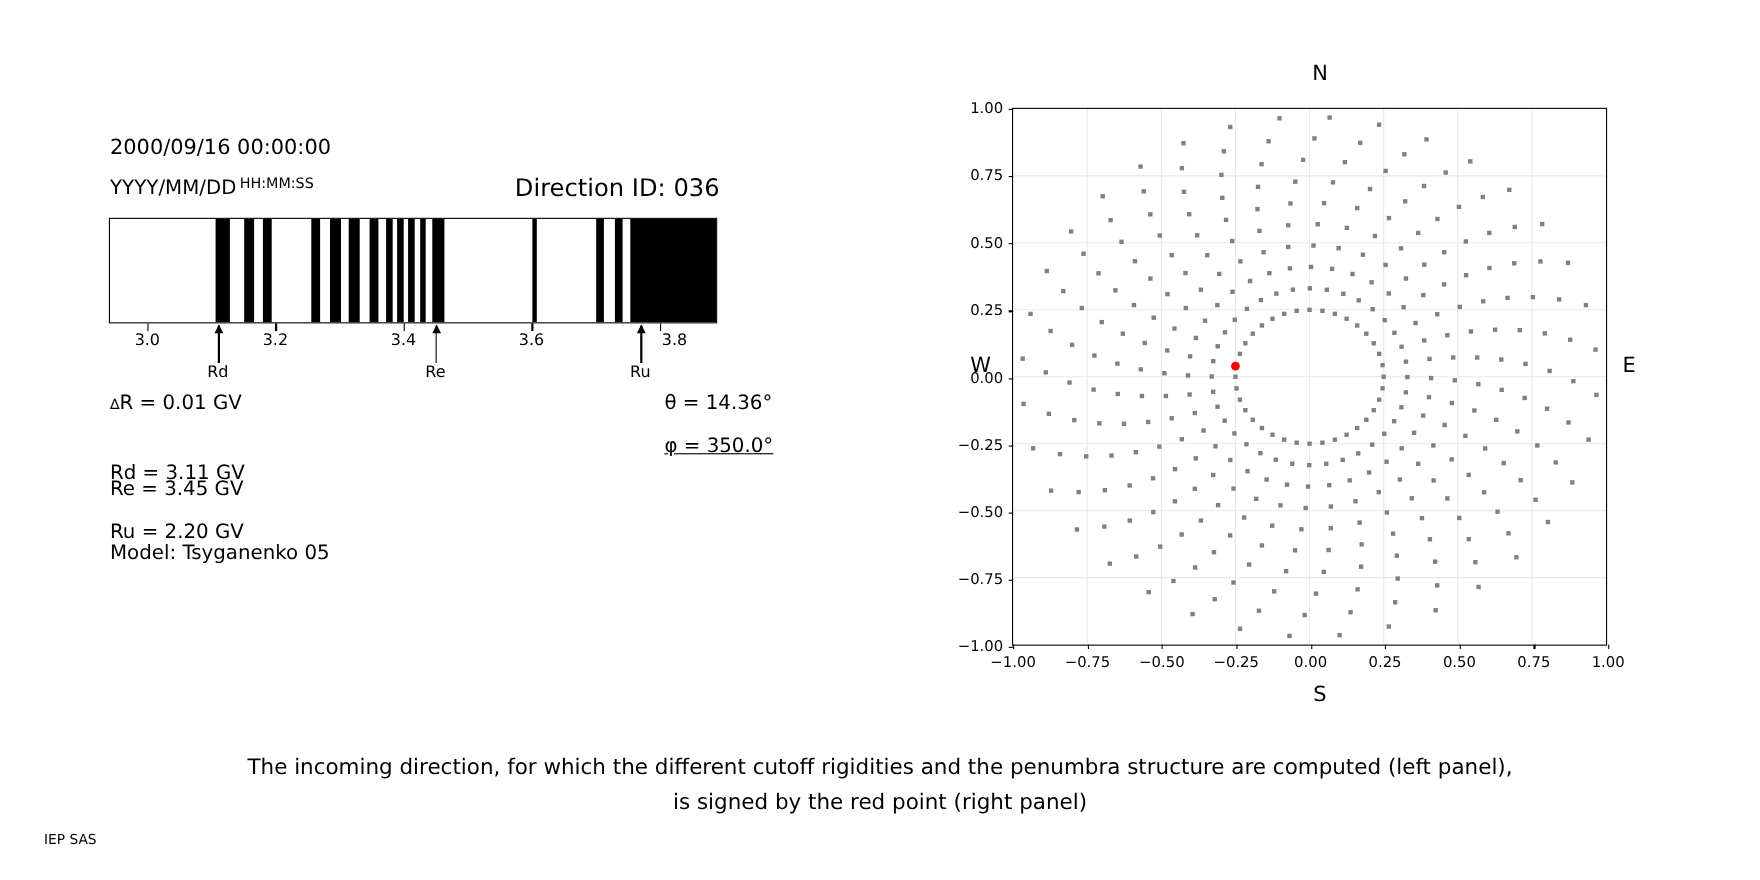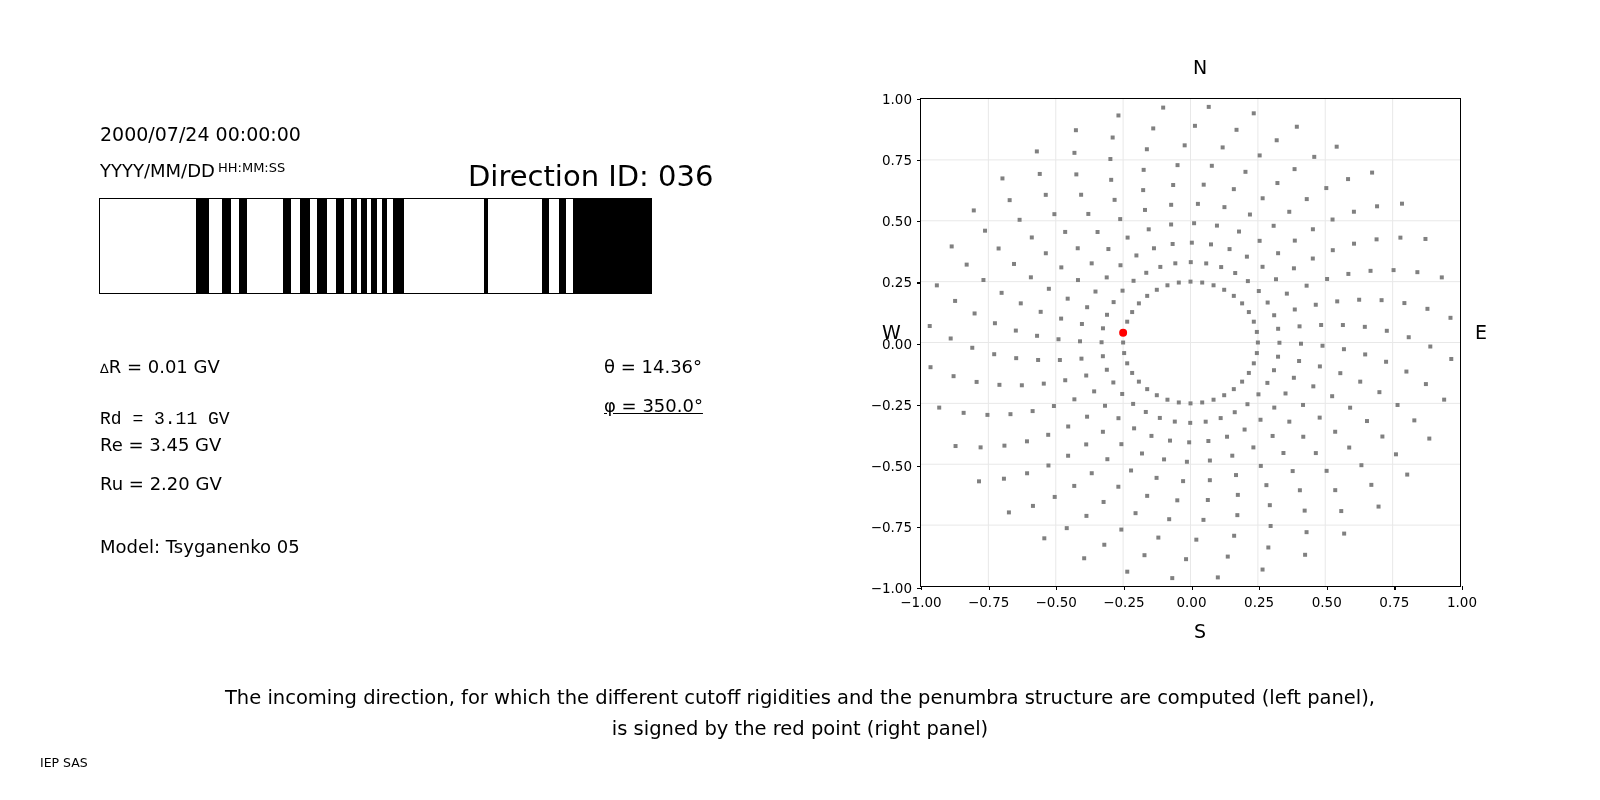--- a/index.html
+++ b/index.html
@@ -21,21 +21,21 @@
     position: absolute;
     left: 0; top: 0;
     width: 760px; height: 660px;
   }
   .txt { position: absolute; white-space: pre; color: #000; }
 
   #geo-position   { left: 100px; top: 84px;  font-size: 19px; }
   #datetime       { left: 100px; top: 123px; font-size: 19px; }
   #fmt-date       { left: 100px; top: 160px; font-size: 18px; }
   #fmt-time       { left: 218px; top: 160px; font-size: 13px; }
-  #direction-id   { left: 468px; top: 159px; font-size: 29px; }
+  #direction-id   { left: 468px; top: 159px; font-size: 22px; }
 
   
   #penumbra-wrap {
     position: absolute;
     left: 99px; top: 198px;
     width: 553px; height: 96px;
     border: 1.4px solid #000;
     box-sizing: border-box;
     background: #ffffff;
     overflow: hidden;
@@ -180,21 +180,21 @@
     font-size: 12.5px;
     margin-left: 40px;
   }
 </style>
 </head>
 <body>
 
 <div id="left-panel">
 
 
-  <div class="txt" id="datetime">2000/07/24 00:00:00</div>
+  <div class="txt" id="datetime">2000/09/16 00:00:00</div>
 
   <div class="txt" id="fmt-date">YYYY/MM/DD</div>
 
   <div class="txt" id="fmt-time">HH:MM:SS</div>
 
   <div class="txt" id="direction-id">Direction ID: 036</div>
 
   <div id="penumbra-wrap">
     <div id="penumbra-canvas">
         <div class="band" style="left: 96.0474px; width: 13.3884px; background: rgb(0, 0, 0);"></div>
@@ -209,27 +209,45 @@
         <div class="band" style="left: 271.261px; width: 5.82105px; background: rgb(0, 0, 0);"></div>
         <div class="band" style="left: 281.739px; width: 5.23895px; background: rgb(0, 0, 0);"></div>
         <div class="band" style="left: 292.799px; width: 11.06px; background: rgb(0, 0, 0);"></div>
         <div class="band" style="left: 384.189px; width: 4.07474px; background: rgb(0, 0, 0);"></div>
         <div class="band" style="left: 442.4px; width: 6.98526px; background: rgb(0, 0, 0);"></div>
         <div class="band" style="left: 458.699px; width: 6.98526px; background: rgb(0, 0, 0);"></div>
         <div class="band" style="left: 472.669px; width: 80.3305px; background: rgb(0, 0, 0);"></div>
       </div>
   </div>
 
+  <div id="penumbra-axis">
+      <div class="tickmark" style="left: 34.9263px;"></div>
+      <div class="ticklabel" style="left: 34.9263px;">3.0</div>
+      <div class="tickmark" style="left: 151.347px;"></div>
+      <div class="ticklabel" style="left: 151.347px;">3.2</div>
+      <div class="tickmark" style="left: 267.768px;"></div>
+      <div class="ticklabel" style="left: 267.768px;">3.4</div>
+      <div class="tickmark" style="left: 384.189px;"></div>
+      <div class="ticklabel" style="left: 384.189px;">3.6</div>
+      <div class="tickmark" style="left: 500.611px;"></div>
+      <div class="ticklabel right-side" style="left: 500.611px;">3.8</div>
+      <div class="marker-arrow" style="left: 98.9579px;"></div>
+      <div class="marker-label" style="left: 98.9579px;">Rd</div>
+      <div class="marker-arrow" style="left: 296.874px;"></div>
+      <div class="marker-label" style="left: 296.874px;">Re</div>
+      <div class="marker-arrow" style="left: 483.147px;"></div>
+      <div class="marker-label" style="left: 483.147px;">Ru</div>
+    </div>
 
   <div id="params-left">
       <div class="param" style="top: 356px;"><span class="delta-small">∆</span>R = 0.01 GV</div>
-      <div class="param" style="top: 409px; font-family: Liberation Mono, monospace;">Rd = 3.11 GV</div>
+      <div class="param" style="top: 419px;">Rd = 3.11 GV</div>
       <div class="param" style="top: 434px;">Re = 3.45 GV</div>
       <div class="param" style="top: 473px;">Ru = 2.20 GV</div>
-      <div class="param" style="top: 536px; text-align: right;">Model: Tsyganenko 05</div>
+      <div class="param" style="top: 492px; text-align: right;">Model: Tsyganenko 05</div>
     </div>
   <div id="params-right">
       <div class="param-right" style="top: 356px;">θ = 14.36°</div>
       <div class="param-right" style="top: 395px; text-decoration: underline;">φ = 350.0°</div>
     </div>
 </div>
 
 <div id="right-panel">
 
   <div class="compass" id="compass-n">N</div>

